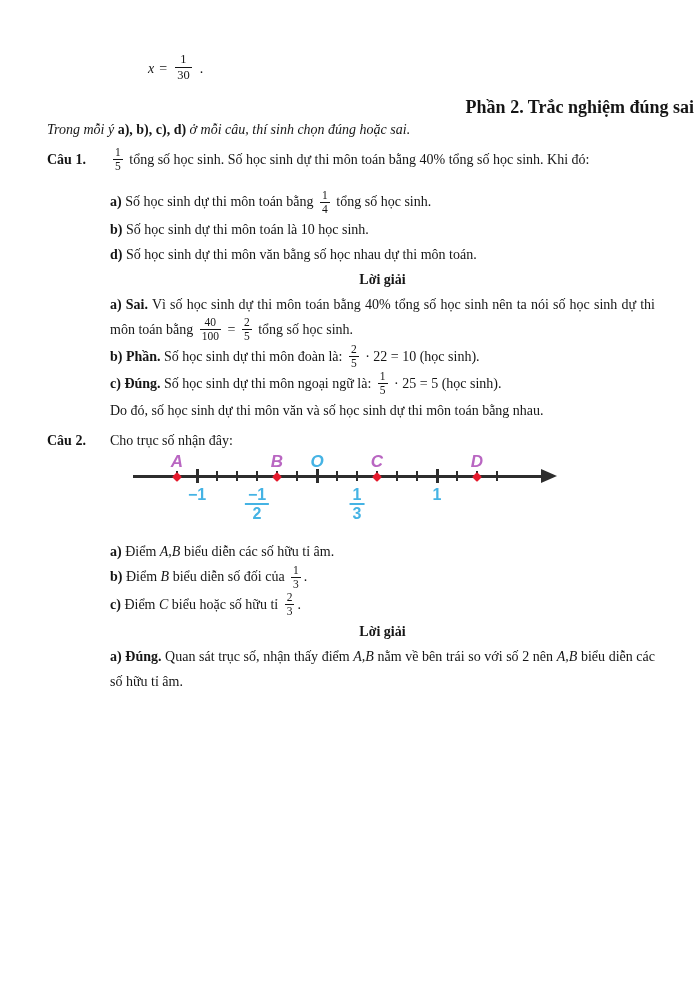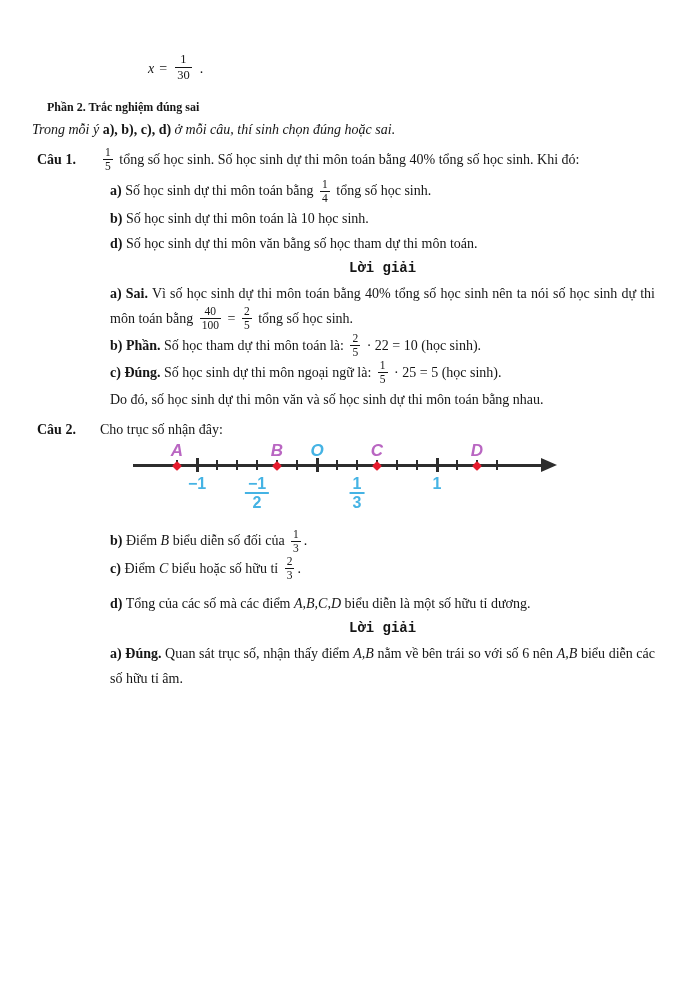--- a/index.html
+++ b/index.html
@@ -19,34 +19,34 @@
   .formula .eq{margin-right:5px;}
   .formula .dot{margin-left:5px;}
 
   
   .frac{display:inline-flex;flex-direction:column;text-align:center;vertical-align:middle;
         font-size:11.5px;line-height:13px;margin:0 3px;position:relative;top:-1px;}
   .frac .num{border-bottom:1.2px solid #151515;padding:0 2px;}
   .frac .den{padding:0 2px;}
   .formula .frac{font-size:12.5px;line-height:15px;}
 
-  .sectionheading{font-weight:bold;font-size:12px;line-height:22px;margin:6px 0 0 47px;}
-  .instruction{font-style:italic;margin-left:32px;line-height:24px;}
+  .sectionheading{font-weight:bold;font-size:18px;line-height:22px;margin:6px 0 0 47px;text-align:right;}
+  .instruction{font-style:italic;margin-left:47px;line-height:24px;}
   .instruction .blabel{font-style:normal;}
 
   .blabel{font-weight:bold;}
   .mvar{font-style:italic;}
 
   .qrow{display:flex;margin-top:5px;}
-  .qrow .qlabel{flex:0 0 63px;margin-left:37px;font-weight:bold;}
+  .qrow .qlabel{flex:0 0 63px;margin-left:47px;font-weight:bold;}
   .qrow .qbody{width:545px;text-align:justify;}
 
   .item{margin-left:110px;width:545px;text-align:justify;}
-  .center{margin-left:110px;width:545px;text-align:center;font-weight:bold;font-family:Liberation Mono, monospace;}
-  .mt5{margin-top:4px;}
+  .center{margin-left:110px;width:545px;text-align:center;font-weight:bold;}
+  .mt5{margin-top:15px;}
   .mt6{margin-top:6px;}
   .mt8{margin-top:8px;}
 
   
   .figure{position:relative;height:86px;}
   .nl-line{position:absolute;background:#2d2d2d;height:3px;}
   .nl-arrow{position:absolute;width:0;height:0;border-left:16px solid #2d2d2d;
             border-top:7px solid transparent;border-bottom:7px solid transparent;}
   .nl-tick{position:absolute;background:#2d2d2d;width:2px;}
   .nl-tick.major{width:3px;}
@@ -88,33 +88,33 @@
             <span class="num">1</span>
             <span class="den">5</span>
           </span><span> tổng số học sinh. Số học sinh dự thi môn toán bằng 40% tổng số học sinh. Khi đó:</span></div>
     </div>
 
     <div class="item mt5"><span class="blabel">a)</span><span> Số học sinh dự thi môn toán bằng </span><span class="frac">
           <span class="num">1</span>
           <span class="den">4</span>
         </span><span> tổng số học sinh.</span></div>
     <div class="item"><span class="blabel">b)</span><span> Số học sinh dự thi môn toán là 10 học sinh.</span></div>
-    <div class="item"><span class="blabel">d)</span><span> Số học sinh dự thi môn văn bằng số học tham dự thi môn toán.</span></div>
+    <div class="item"><span class="blabel">d)</span><span> Số học sinh dự thi môn văn bằng số học nhau dự thi môn toán.</span></div>
 
     <div class="center">Lời giải</div>
 
     <div class="item"><span class="blabel">a) Sai.</span><span> Vì số học sinh dự thi môn toán bằng 40% tổng số học sinh nên ta nói số học sinh dự thi môn toán bằng </span><span class="frac">
           <span class="num">40</span>
           <span class="den">100</span>
         </span><span> = </span><span class="frac">
           <span class="num">2</span>
           <span class="den">5</span>
         </span><span> tổng số học sinh.</span></div>
 
-    <div class="item"><span class="blabel">b) Phần.</span><span> Số học tham dự thi môn toán là: </span><span class="frac">
+    <div class="item"><span class="blabel">b) Phần.</span><span> Số học sinh dự thi môn đoàn là: </span><span class="frac">
           <span class="num">2</span>
           <span class="den">5</span>
         </span><span> · 22 = 10 (học sinh).</span></div>
 
     <div class="item"><span class="blabel">c) Đúng.</span><span> Số học sinh dự thi môn ngoại ngữ là: </span><span class="frac">
           <span class="num">1</span>
           <span class="den">5</span>
         </span><span> · 25 = 5 (học sinh).</span></div>
 
 
@@ -159,31 +159,31 @@
           <div class="bnum" style="border-bottom-color: rgb(69, 179, 228);">−1</div>
           <div class="bden">2</div>
         </div>
         <div class="nl-num nl-bfrac" style="left: 357px; top: 33px; color: rgb(69, 179, 228);">
           <div class="bnum" style="border-bottom-color: rgb(69, 179, 228);">1</div>
           <div class="bden">3</div>
         </div>
         <div class="nl-num" style="left: 437px; top: 33px; color: rgb(69, 179, 228);">1</div>
       </div>
 
+    <div class="item"><span class="blabel">a)</span><span> Điểm </span><span class="mvar">A,B</span><span> biểu diễn các số hữu tỉ âm.</span></div>
 
     <div class="item"><span class="blabel">b)</span><span> Điểm </span><span class="mvar">B</span><span> biểu diễn số đối của </span><span class="frac">
           <span class="num">1</span>
           <span class="den">3</span>
         </span><span>.</span></div>
 
     <div class="item"><span class="blabel">c)</span><span> Điểm </span><span class="mvar">C</span><span> biểu hoặc số hữu tỉ </span><span class="frac">
           <span class="num">2</span>
           <span class="den">3</span>
         </span><span>.</span></div>
 
-    <div class="item mt8"><span class="blabel">d)</span><span> Tổng của các số mà các điểm </span><span class="mvar">A,B,C,D</span><span> biểu diễn là một số hữu tỉ dương.</span></div>
 
     <div class="center">Lời giải</div>
 
-    <div class="item"><span class="blabel">a) Đúng.</span><span> Quan sát trục số, nhận thấy điểm </span><span class="mvar">A,B</span><span> nằm về bên trái so với số 6 nên </span><span class="mvar">A,B</span><span> biểu diễn các số hữu tỉ âm.</span></div>
+    <div class="item"><span class="blabel">a) Đúng.</span><span> Quan sát trục số, nhận thấy điểm </span><span class="mvar">A,B</span><span> nằm về bên trái so với số 2 nên </span><span class="mvar">A,B</span><span> biểu diễn các số hữu tỉ âm.</span></div>
 
   </div>
 </div>
 
 </body></html>

